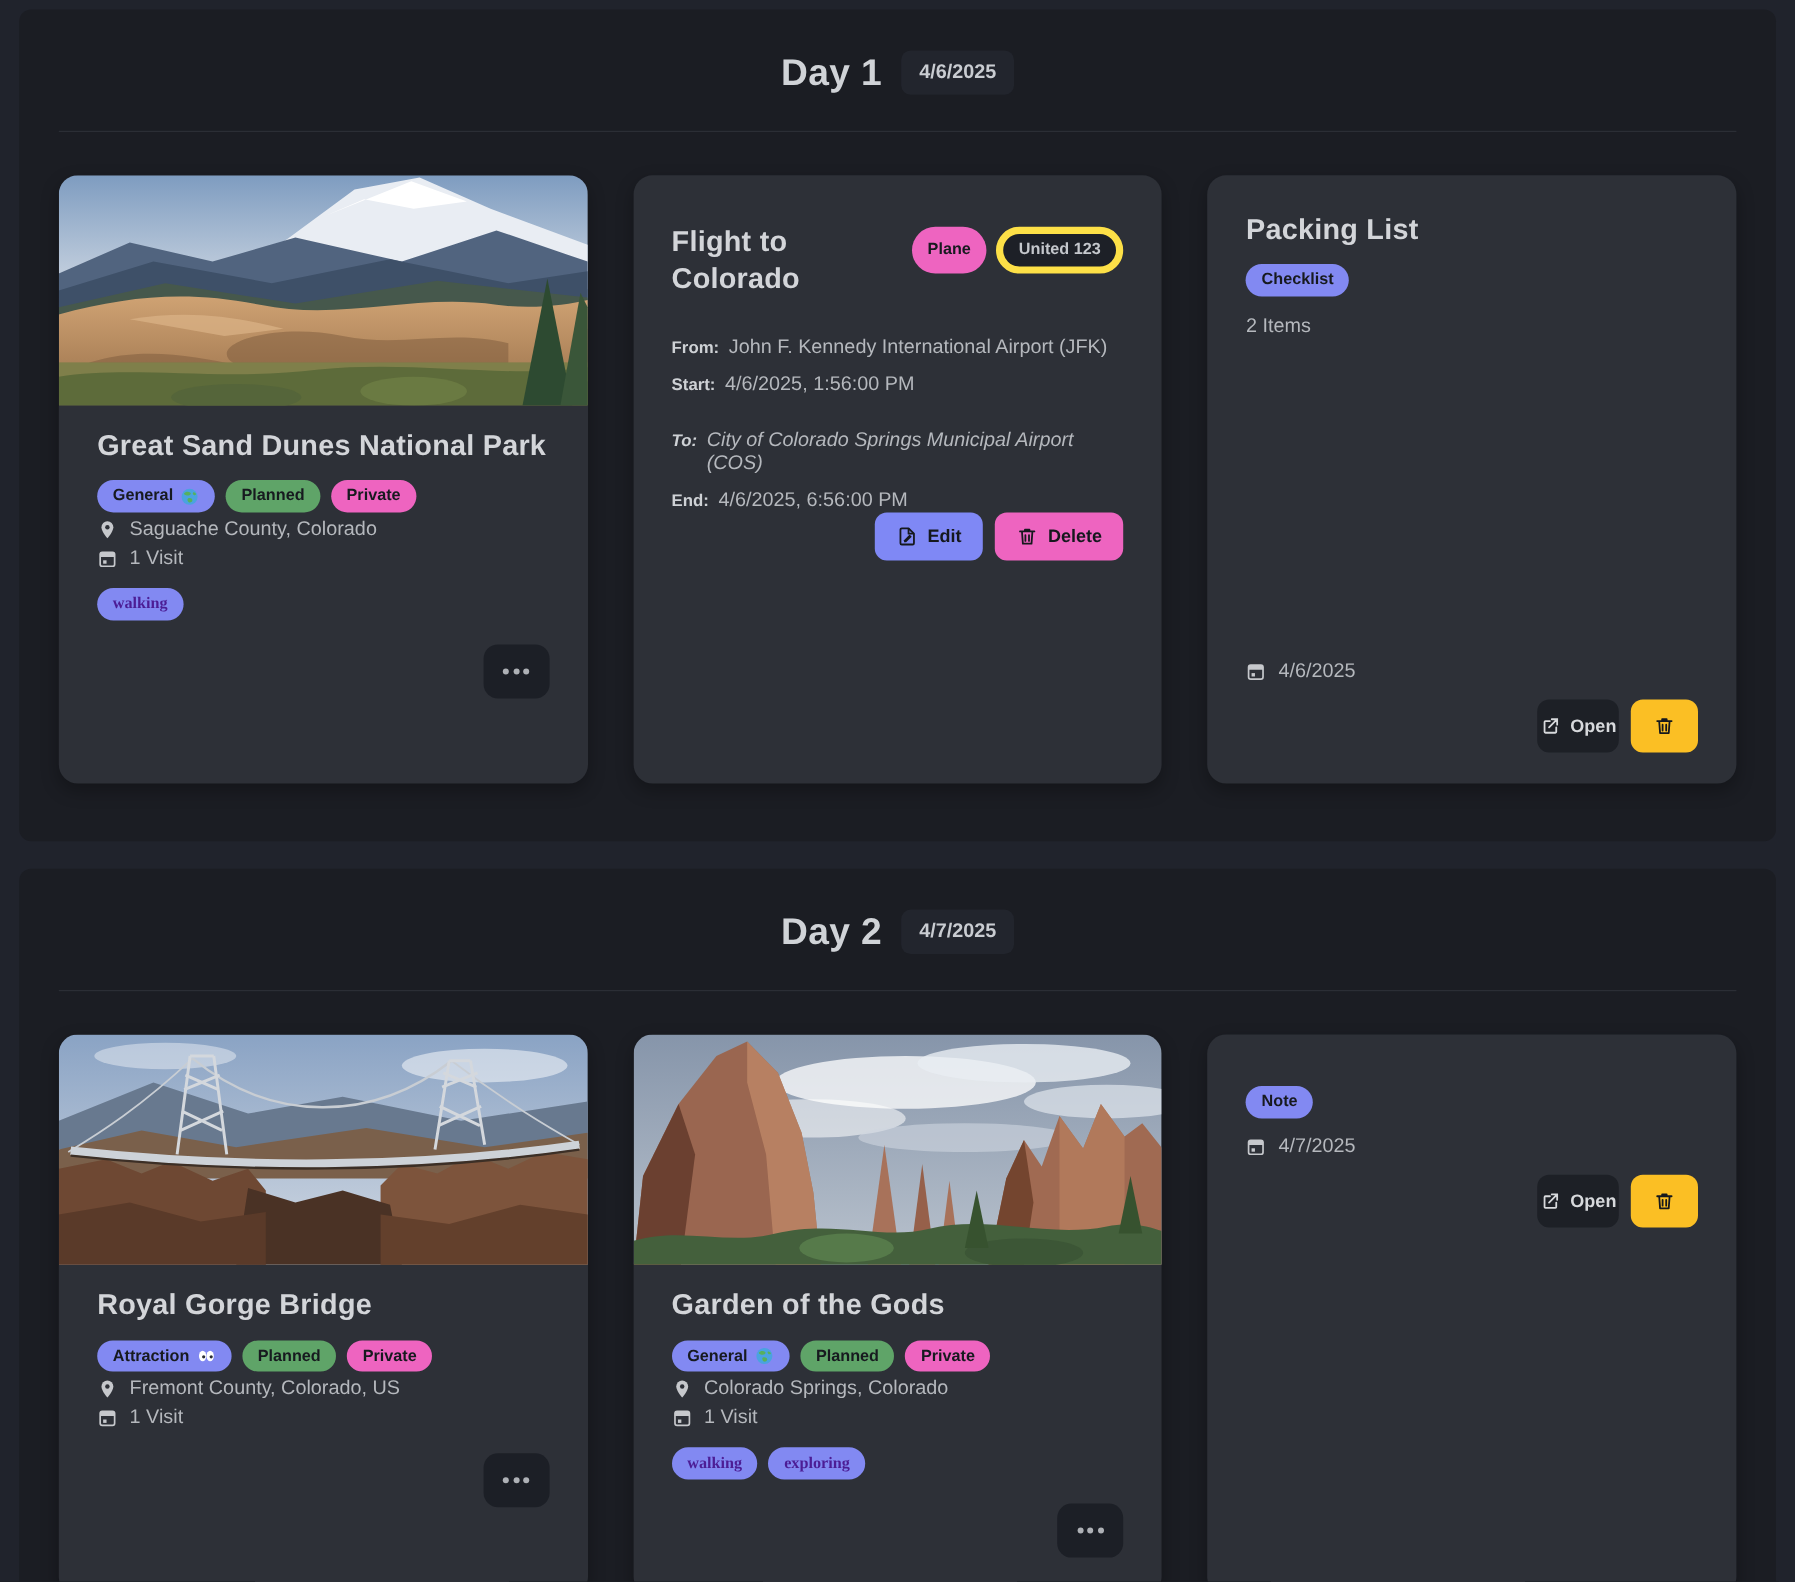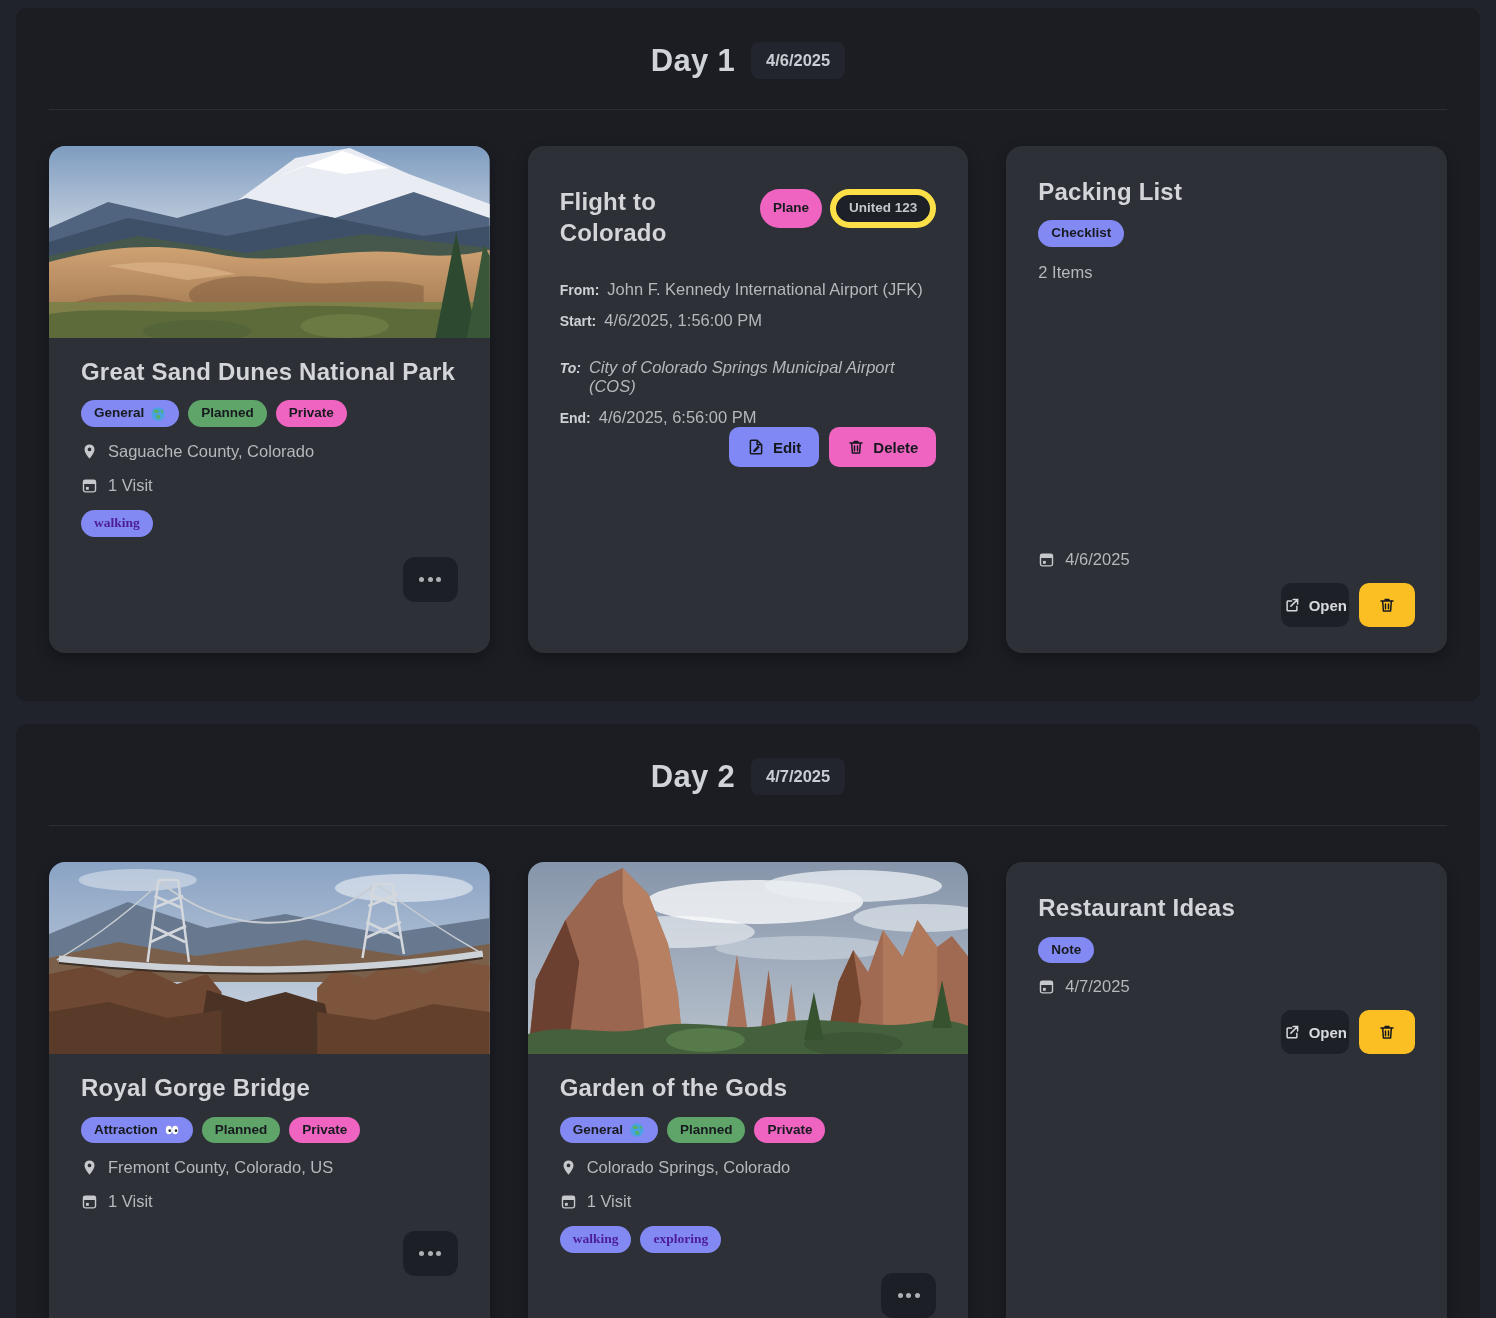--- a/index.html
+++ b/index.html
@@ -67,21 +67,21 @@
     font-size:13.5px;font-weight:700;color:#171a1f;line-height:1.4;
   }
   .badge.purple{background:var(--purple);}
   .badge.green{background:var(--green);}
   .badge.pink{background:var(--pink);}
   .pill-dark{
     display:inline-flex;align-items:center;border-radius:999px;
     padding:4px 13px;font-size:13.5px;font-weight:700;
     color:#c4c7cc;background:#1d2027;border:6px solid #fde047;line-height:1.4;
   }
-  .meta-row{display:flex;align-items:center;gap:10px;margin-top:15px;font-size:16.5px;color:var(--text);}
+  .meta-row{display:flex;align-items:center;gap:10px;margin-top:5px;font-size:16.5px;color:var(--text);}
   .tag-row{display:flex;gap:9px;margin-top:15px;}
   .tag{
     background:var(--purple);border-radius:999px;padding:4px 13px;
     font-size:13.5px;font-weight:700;color:#4c1d95;line-height:1.4;font-family:Liberation Serif, serif;
   }
   .more-btn{
     align-self:flex-end;margin-top:20px;
     width:55px;height:45px;border:none;border-radius:12px;
     background:var(--dark-el);display:flex;align-items:center;justify-content:center;gap:3.5px;
     cursor:pointer;flex:none;
@@ -446,21 +446,20 @@
         <button class="more-btn">
           <span class="dot"></span>
           <span class="dot"></span>
           <span class="dot"></span>
         </button>
       </div>
     </div>
 
     <div class="card">
       <div class="card-body" style="padding-top:30px;">
-        <div class="card-title">Restaurant Ideas</div>
         <div class="badge-row">
           <span class="badge purple">Note</span>
         </div>
         <div class="meta-row" style="margin-top:14px;">
           <svg class="ic-sm" style="color:#c6c8cc">
               <use href="#i-cal"></use>
             </svg>
           <span>4/7/2025</span>
         </div>
         <div class="note-btn-row">

